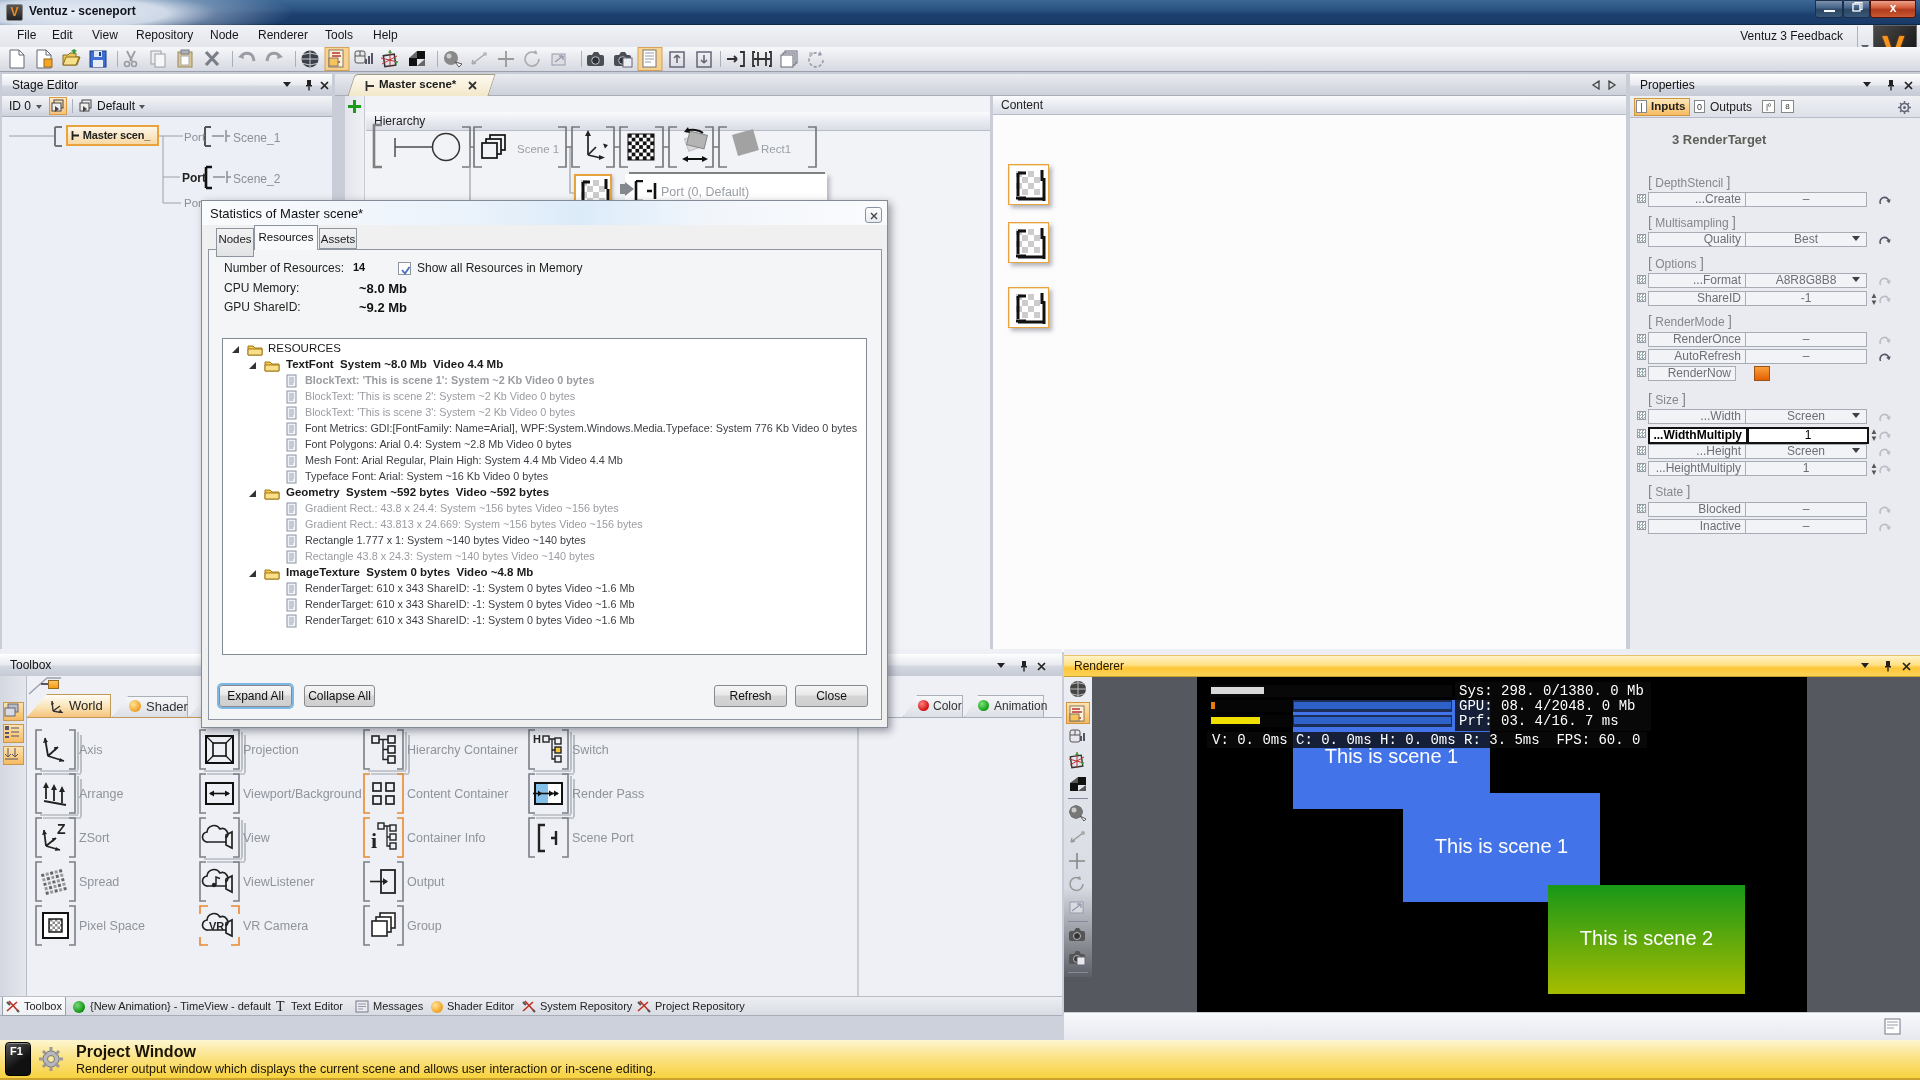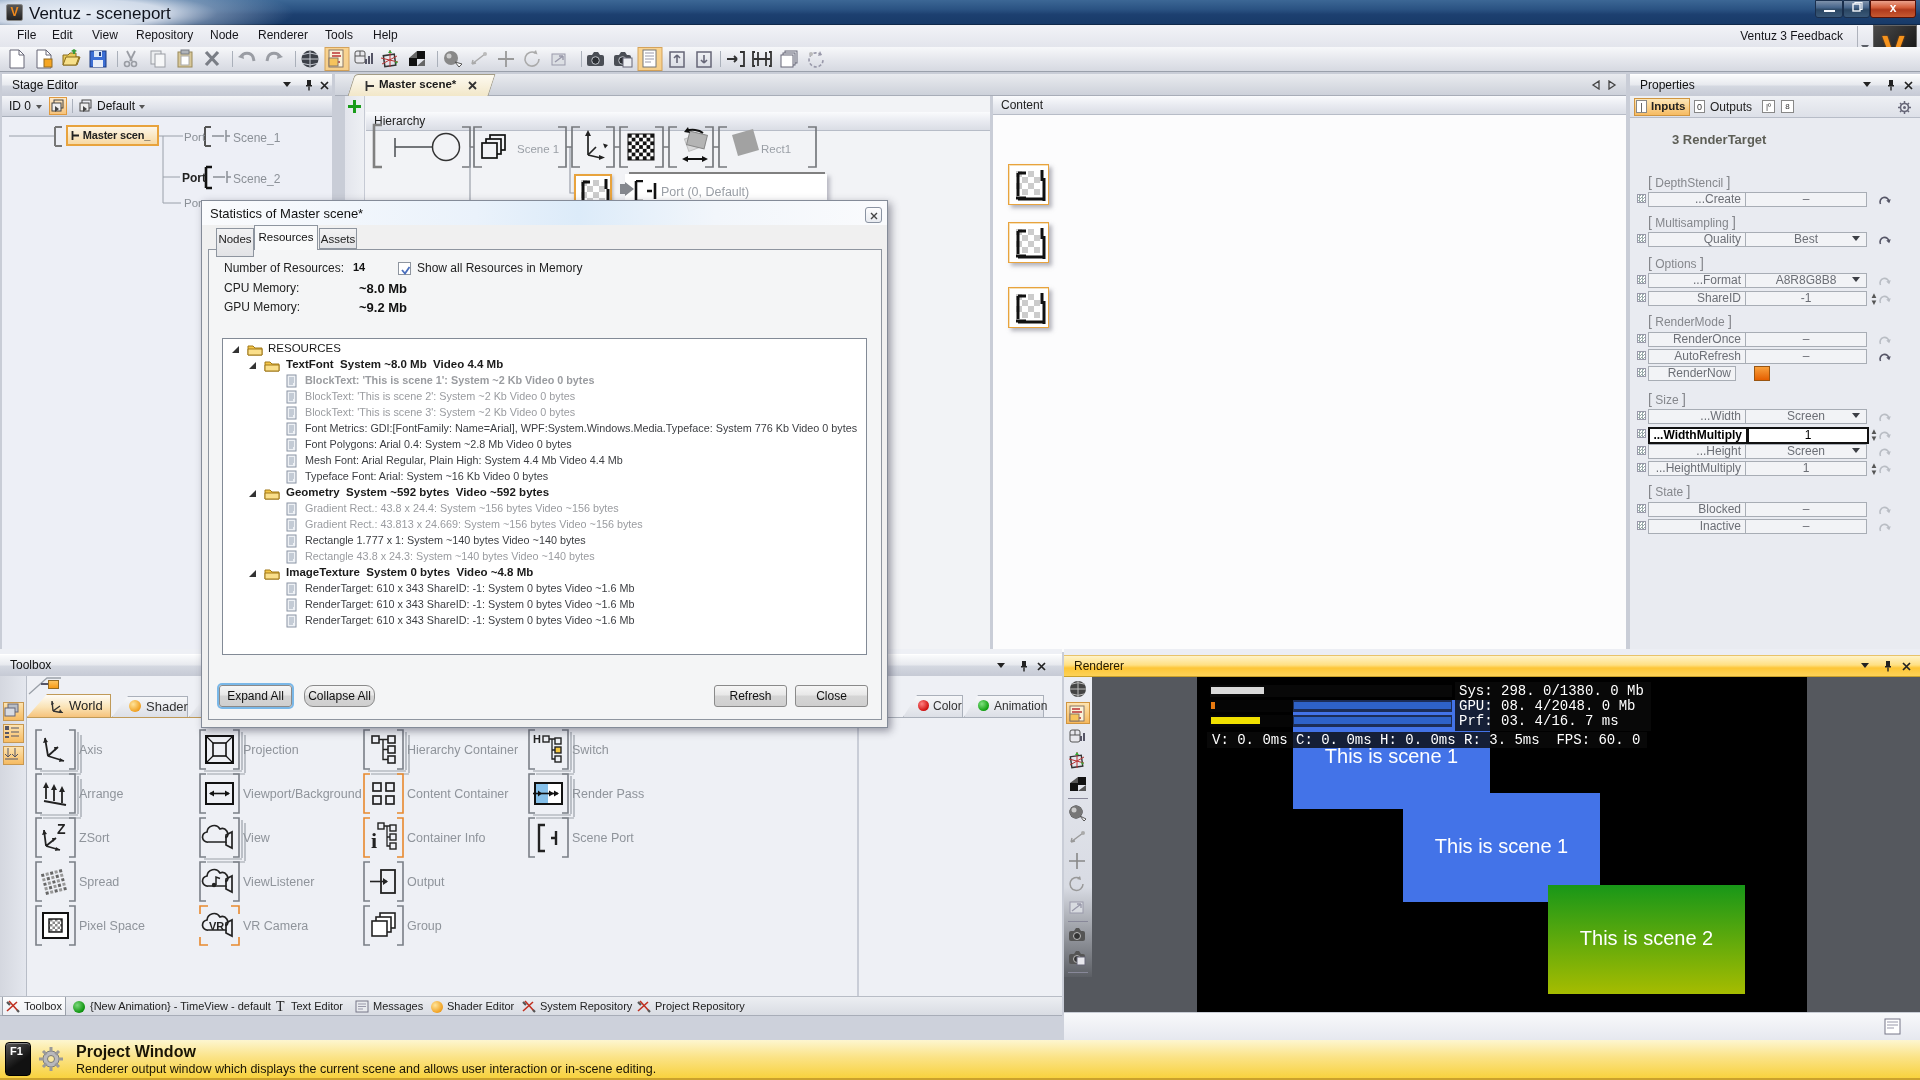--- a/index.html
+++ b/index.html
@@ -17,21 +17,21 @@
 .tbtn{position:absolute;left:3px;width:21px;height:19px;background:linear-gradient(#fde3b0,#f6bb62);border:1px solid #c89850;}
 .mono{font-family:"Liberation Mono",monospace;font-size:14px;color:#fff;line-height:15px;white-space:pre;}
 .rti{position:absolute;left:4px;width:20px;height:20px;color:#555;}
 </style></head>
 <body>
 <div id="app">
 
 <div class="abs" id="titlebar" style="left:0;top:0;width:1920px;height:25px;background:linear-gradient(#3c6795,#2a5282 40%,#1d4070 60%,#173a68);border-bottom:1px solid #10294a;">
  <div class="abs" style="left:0;top:0;width:560px;height:25px;background:radial-gradient(ellipse 230px 34px at 75px 13px,rgba(237,242,249,.98) 0%,rgba(225,232,243,.9) 40%,rgba(198,212,230,.42) 62%,rgba(190,205,228,0) 95%);"></div>
  <div class="abs" style="left:6px;top:4px;width:17px;height:17px;background:linear-gradient(#585858,#222);border:1px solid #888;border-radius:2px;text-align:center;font-weight:bold;color:#f08a1d;font-size:12px;line-height:15px;">V</div>
- <div class="abs" style="left:29px;top:4px;font-size:17px;color:#10131c;">Ventuz - sceneport</div>
+ <div class="abs" style="left:29px;top:4px;font-size:12px;color:#10131c;font-weight:bold;">Ventuz - sceneport</div>
  <div class="abs" style="left:1815px;top:0;width:102px;height:19px;">
   <div class="abs" style="left:0;top:0;width:28px;height:18px;background:linear-gradient(#7e92ab,#48668c 40%,#2b4764 55%,#3a5878);border:1px solid #1a2f4d;border-radius:0 0 3px 3px;">
           <div style="position:absolute;left:8px;top:9px;width:11px;height:2px;background:#f5f8fc;"></div>
         </div>
   <div class="abs" style="left:28px;top:0;width:27px;height:18px;background:linear-gradient(#7e92ab,#48668c 40%,#2b4764 55%,#3a5878);border:1px solid #1a2f4d;border-radius:0 0 3px 3px;">
           <svg width="25" height="16" style="position:absolute;left:0;top:0;">
             <rect x="9" y="3" width="7" height="7" fill="none" stroke="#f5f8fc" stroke-width="1.4"></rect>
             <path d="M11 3v-1.5h7v7h-2" fill="none" stroke="#f5f8fc" stroke-width="1.2"></path>
           </svg>
         </div>
@@ -880,21 +880,21 @@
 <div class="abs" style="left:52px;top:24px;width:64px;height:25px;background:#f8f9fa;border:1px solid #8e959f;border-bottom:none;font-size:11.5px;color:#111;text-align:center;line-height:23px;">Resources</div>
 <div class="abs" style="left:117px;top:27px;width:38px;height:21px;background:linear-gradient(#f2f2f3,#e2e3e6);border:1px solid #8e959f;font-size:11.5px;color:#222;text-align:center;line-height:20px;">Assets</div>
 <span class="abs" style="left:22px;top:60px;font-size:12px;color:#222;">Number of Resources:</span>
 <span class="abs" style="left:151px;top:60px;font-size:11px;font-weight:bold;color:#111;">14</span>
 <div class="abs" style="left:196px;top:61px;width:13px;height:13px;background:#fff;border:1px solid #8e959f;"><svg width="13" height="13">
           <path d="M3 6l3 3.5 4.5-6.5" stroke="#4a6fbd" stroke-width="1.8" fill="none"></path>
         </svg></div>
 <span class="abs" style="left:215px;top:60px;font-size:12px;color:#222;">Show all Resources in Memory</span>
 <span class="abs" style="left:22px;top:80px;font-size:12px;color:#222;">CPU Memory:</span>
 <span class="abs" style="left:157px;top:80px;font-size:13px;font-weight:bold;color:#111;">~8.0 Mb</span>
-<span class="abs" style="left:22px;top:99px;font-size:12px;color:#222;">GPU Memory:</span>
+<span class="abs" style="left:22px;top:99px;font-size:12px;color:#222;">GPU ShareID:</span>
 <span class="abs" style="left:157px;top:99px;font-size:13px;font-weight:bold;color:#111;">~9.2 Mb</span>
 <div class="abs" style="left:20px;top:137px;width:645px;height:317px;background:#fff;border:1px solid #828a96;"></div>
 <div class="abs" style="left:30px;top:145px;">
         <div style="width:0;height:0;border-left:7px solid transparent;border-bottom:7px solid #333;transform:rotate(0deg);"></div>
       </div>
       <div class="abs" style="left:45px;top:141px;"><svg width="16" height="13">
           <path d="M1 3h5l2 2h7v7H1z" fill="#f5c648" stroke="#a07818"></path>
           <path d="M1 6h14v6H1z" fill="#fadf8b" stroke="#a07818"></path>
         </svg></div>
       <span class="abs" style="left:66px;top:141px;font-size:11.5px;font-weight:normal;color:#1a1a1a;white-space:nowrap;">RESOURCES</span>
@@ -986,16 +986,16 @@
           <rect x="1" y="1" width="9" height="12" fill="#eef1f5" stroke="#8a94a4"></rect>
           <path d="M3 4h5M3 6h5M3 8h5M3 10h4" stroke="#99a5b5"></path>
         </svg></div>
       <span class="abs" style="left:103px;top:397px;font-size:10.8px;font-weight:normal;color:#3c3e42;white-space:nowrap;">RenderTarget: 610 x 343 ShareID: -1: System 0 bytes Video ~1.6 Mb</span>
       <div class="abs" style="left:84px;top:413px;"><svg width="12" height="14">
           <rect x="1" y="1" width="9" height="12" fill="#eef1f5" stroke="#8a94a4"></rect>
           <path d="M3 4h5M3 6h5M3 8h5M3 10h4" stroke="#99a5b5"></path>
         </svg></div>
       <span class="abs" style="left:103px;top:413px;font-size:10.8px;font-weight:normal;color:#3c3e42;white-space:nowrap;">RenderTarget: 610 x 343 ShareID: -1: System 0 bytes Video ~1.6 Mb</span>
 <div style="position:absolute;height:22px;background:linear-gradient(#f6f6f6,#e8e8e8 45%,#d5d5d5 50%,#cfcfcf);border:1px solid #8a8a8a;border-radius:3px;font-size:12px;color:#111;text-align:center;line-height:20px;left:17px;top:484px;width:73px;box-shadow:0 0 0 2px #7ab8e8;">Expand All</div>
-<div style="position:absolute;height:22px;background:linear-gradient(#f6f6f6,#e8e8e8 45%,#d5d5d5 50%,#cfcfcf);border:1px solid #8a8a8a;border-radius:9px;font-size:12px;color:#111;text-align:center;line-height:20px;left:102px;top:484px;width:71px;">Collapse All</div>
+<div style="position:absolute;height:22px;background:linear-gradient(#f6f6f6,#e8e8e8 45%,#d5d5d5 50%,#cfcfcf);border:1px solid #8a8a8a;border-radius:3px;font-size:12px;color:#111;text-align:center;line-height:20px;left:102px;top:484px;width:71px;">Collapse All</div>
 <div style="position:absolute;height:22px;background:linear-gradient(#f6f6f6,#e8e8e8 45%,#d5d5d5 50%,#cfcfcf);border:1px solid #8a8a8a;border-radius:3px;font-size:12px;color:#111;text-align:center;line-height:20px;left:512px;top:484px;width:73px;">Refresh</div>
 <div style="position:absolute;height:22px;background:linear-gradient(#f6f6f6,#e8e8e8 45%,#d5d5d5 50%,#cfcfcf);border:1px solid #8a8a8a;border-radius:3px;font-size:12px;color:#111;text-align:center;line-height:20px;left:593px;top:484px;width:73px;">Close</div>
 </div>
 </div>
 </body></html>

